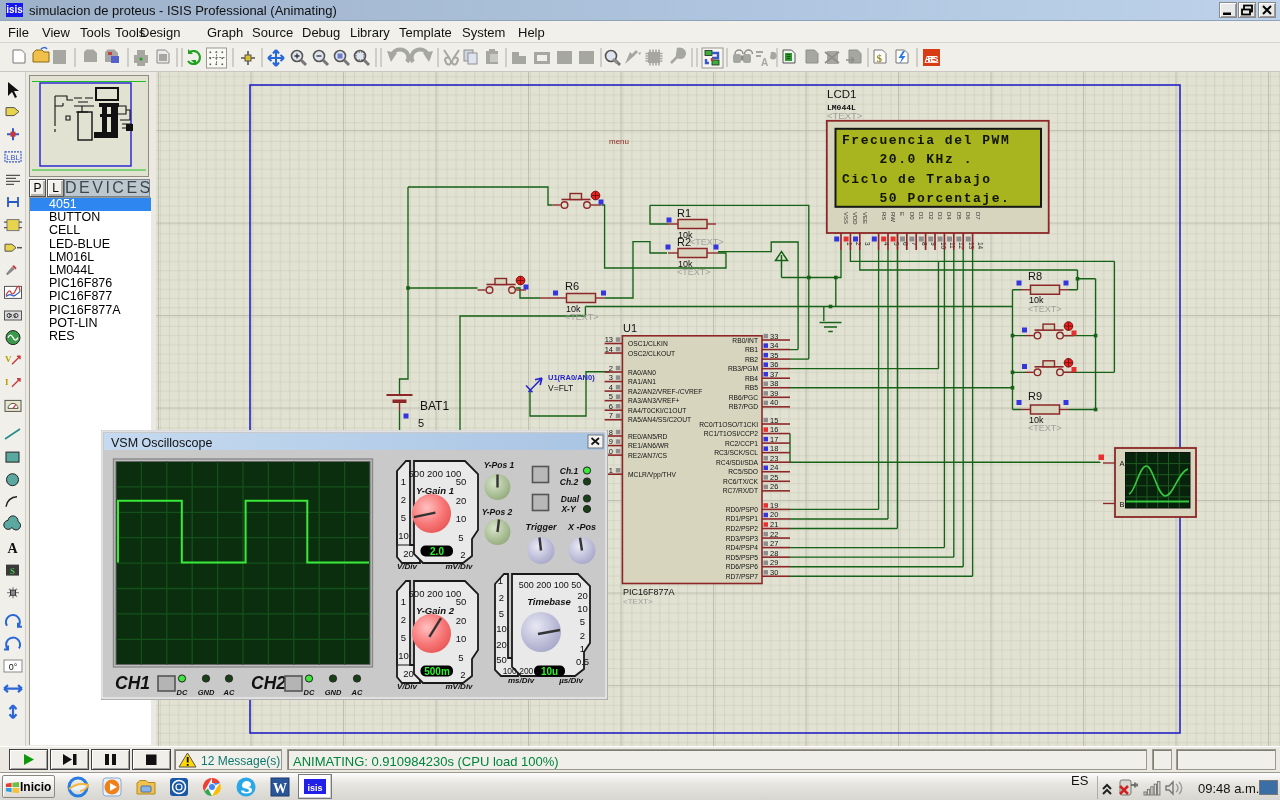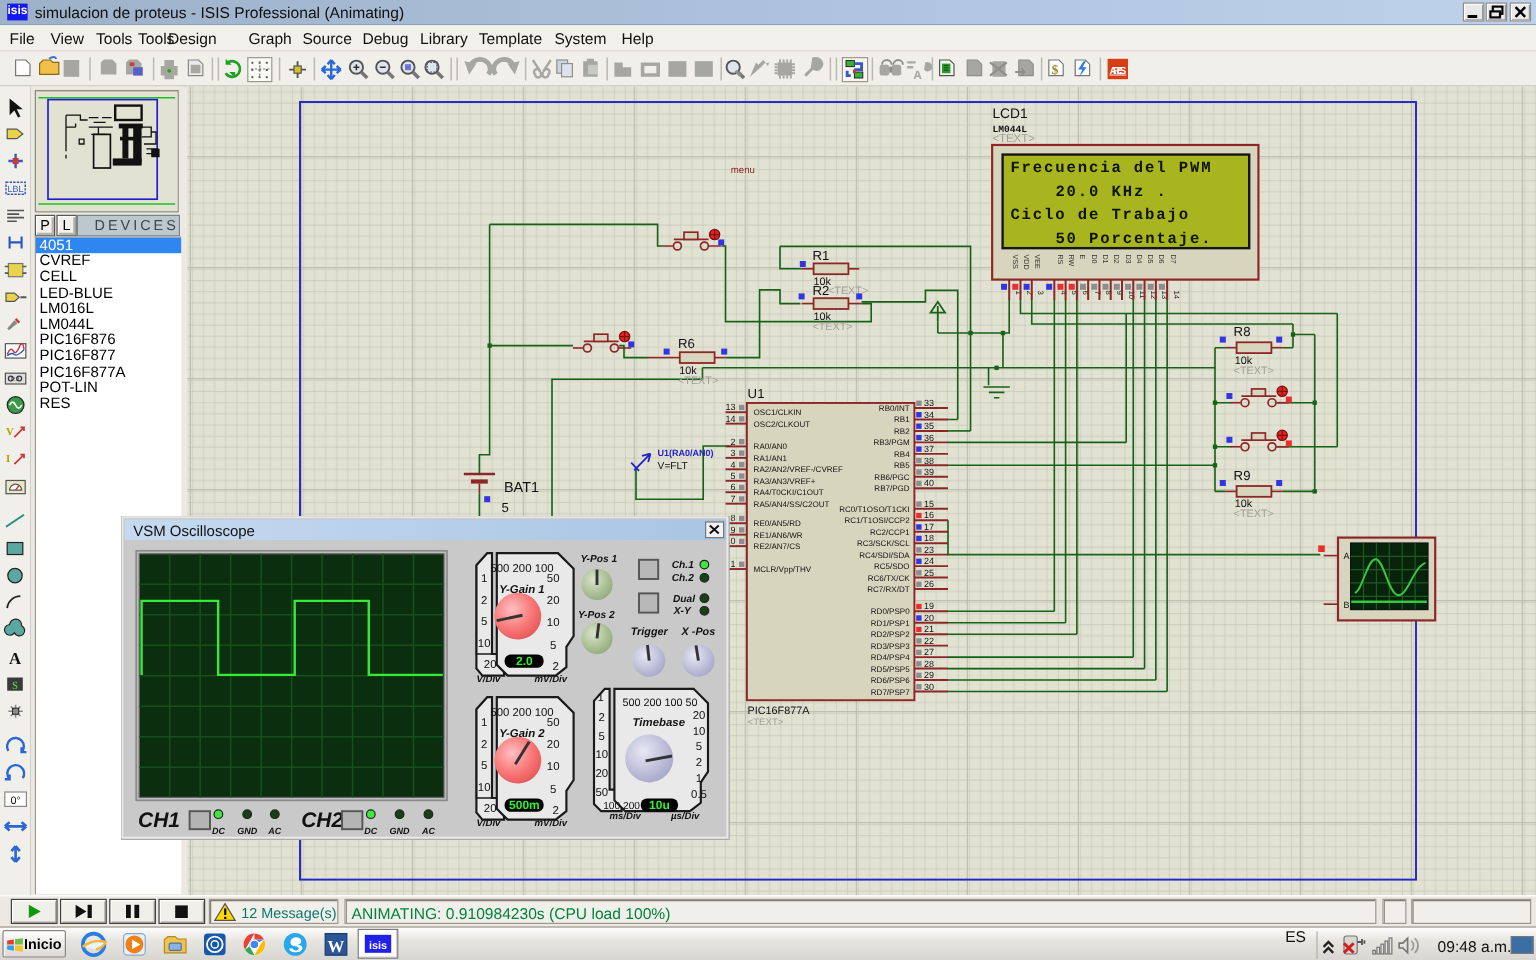--- a/index.html
+++ b/index.html
@@ -15,23 +15,23 @@
 #menubar span{position:absolute;top:4px;font-size:13px;color:#111}
 
 #toolbar{left:0;top:43px;width:1280px;height:29px;background:#f0efe9;border-bottom:1px solid #c9c7bf}
 
 #toolcol{left:0;top:72px;width:26px;height:674px;background:#f0efe9;border-right:1px solid #d0cec6}
 
 #sidepanel{left:26px;top:72px;width:126px;height:674px;background:#ece9e2}
 #overview{left:29px;top:75px;width:120px;height:102px;background:#e2e2d3;border:1px solid #8c8c84;box-shadow:inset 1px 1px 0 #777}
 #plrow{left:29px;top:179px;width:121px;height:18px}
 .pbtn{top:0px;width:17px;height:18px;background:#f2f1ec;border:1px solid #555;box-shadow:inset 1px 1px 0 #fff,inset -2px -2px 0 #b5b3ab;font-size:12px;text-align:center;line-height:16px;color:#000}
-#devhdr{left:35px;top:0px;width:86px;height:18px;background:#bdc7ce;border:1px solid #7a848c;color:#3c4650;font-size:12px;text-align:right;line-height:16px;letter-spacing:2.5px}
+#devhdr{left:35px;top:0px;width:86px;height:18px;background:#bdc7ce;border:1px solid #7a848c;color:#3c4650;font-size:16px;text-align:left;line-height:16px;letter-spacing:2.5px}
 #devlist{left:29px;top:197px;width:122px;height:548px;background:#fff;border-left:1px solid #9a988f;border-top:1px solid #9a988f;font-size:12.5px}
-#devlist div{height:13.2px;line-height:13.2px;padding-left:3px;color:#000;white-space:nowrap}
+#devlist div{height:13.2px;line-height:13.2px;padding-left:19px;color:#000;white-space:nowrap}
 #devlist div.sel{background:#2e86f0;color:#fff}
 
 #animbar{left:0;top:746px;width:1280px;height:26px;background:#ece9e2;border-top:1px solid #fff}
 .abtn{top:2px;width:39px;height:21px;background:#f0efe9;border:1px solid #404040;box-shadow:inset 1px 1px 0 #fff,inset -1px -1px 0 #a0a0a0}
 .sunk{position:absolute;border:1px solid #9a988f;box-shadow:inset 1px 1px 0 #807e76;background:#f0efe9}
 
 #taskbar{left:0;top:772px;width:1280px;height:28px;background:linear-gradient(#fdfdfd,#e7e5e0 40%,#d8d6d0);border-top:1px solid #9a988f}
 #startbtn{left:2px;top:2px;width:53px;height:23px;background:linear-gradient(#fefefe,#dcdad4);border:1px solid #8a887f;box-shadow:inset 1px 1px 0 #fff;border-radius:2px}
 #startbtn span{position:absolute;left:17px;top:4px;font:bold 12px "Liberation Sans";color:#000}
 .qlbtn{top:2px;width:24px;height:24px}
@@ -258,21 +258,21 @@
         </g>
 <rect x="96" y="48" width="7" height="7" fill="#111"></rect>
 </svg></div>
  <div id="plrow" class="abs">
    <div class="pbtn abs" style="left:0">P</div>
    <div class="pbtn abs" style="left:18px">L</div>
    <div id="devhdr" class="abs">DEVICES</div>
  </div>
  <div id="devlist" class="abs">
   <div class="sel">4051</div>
-      <div>CVREF</div>
+      <div>BUTTON</div>
       <div>CELL</div>
       <div>LED-BLUE</div>
       <div>LM016L</div>
   <div>LM044L</div>
       <div>PIC16F876</div>
       <div>PIC16F877</div>
       <div>PIC16F877A</div>
       <div>POT-LIN</div>
       <div>RES</div>
  </div>

